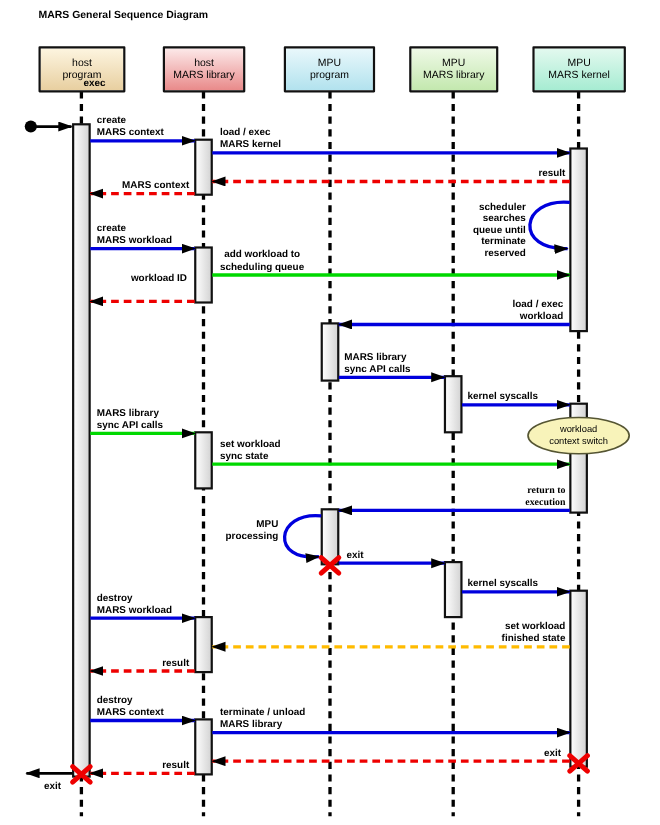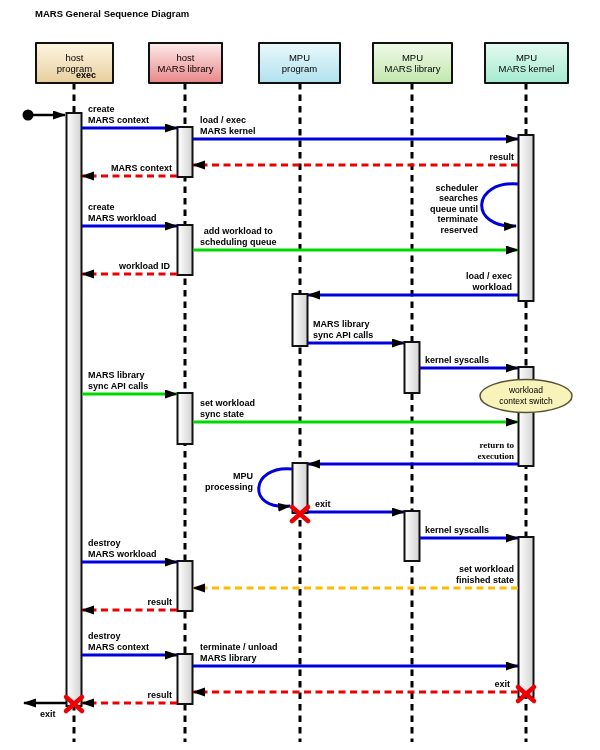--- a/index.html
+++ b/index.html
@@ -113,21 +113,21 @@
       <div class="msg-label" style="left: 88px; bottom: 625px;">create
 MARS context</div>
       <div class="msg-label" style="left: 200px; bottom: 614px;">load / exec
 MARS kernel</div>
       <div class="msg-label right" style="right: 86px; bottom: 588px;">result</div>
       <div class="msg-label right" style="right: 428px; bottom: 577px;">MARS context</div>
       <div class="msg-label" style="left: 88px; bottom: 527px;">create
 MARS workload</div>
       <div class="msg-label" style="left: 200px; bottom: 503px; text-align: center;">add workload to
 scheduling queue</div>
-      <div class="msg-label right" style="right: 430px; bottom: 479px;">workload ID</div>
+      <div class="msg-label right" style="right: 430px; bottom: 493px;">workload ID</div>
       <div class="msg-label right" style="right: 88px; bottom: 458px;">load / exec
 workload</div>
       <div class="msg-label" style="left: 313px; bottom: 410px;">MARS library
 sync API calls</div>
       <div class="msg-label" style="left: 425px; bottom: 385px;">kernel syscalls</div>
       <div class="msg-label" style="left: 88px; bottom: 359px;">MARS library
 sync API calls</div>
       <div class="msg-label" style="left: 200px; bottom: 331px;">set workload
 sync state</div>
       <div class="msg-label right" style="right: 86px; bottom: 289px; font-family: Liberation Serif, serif;">return to

